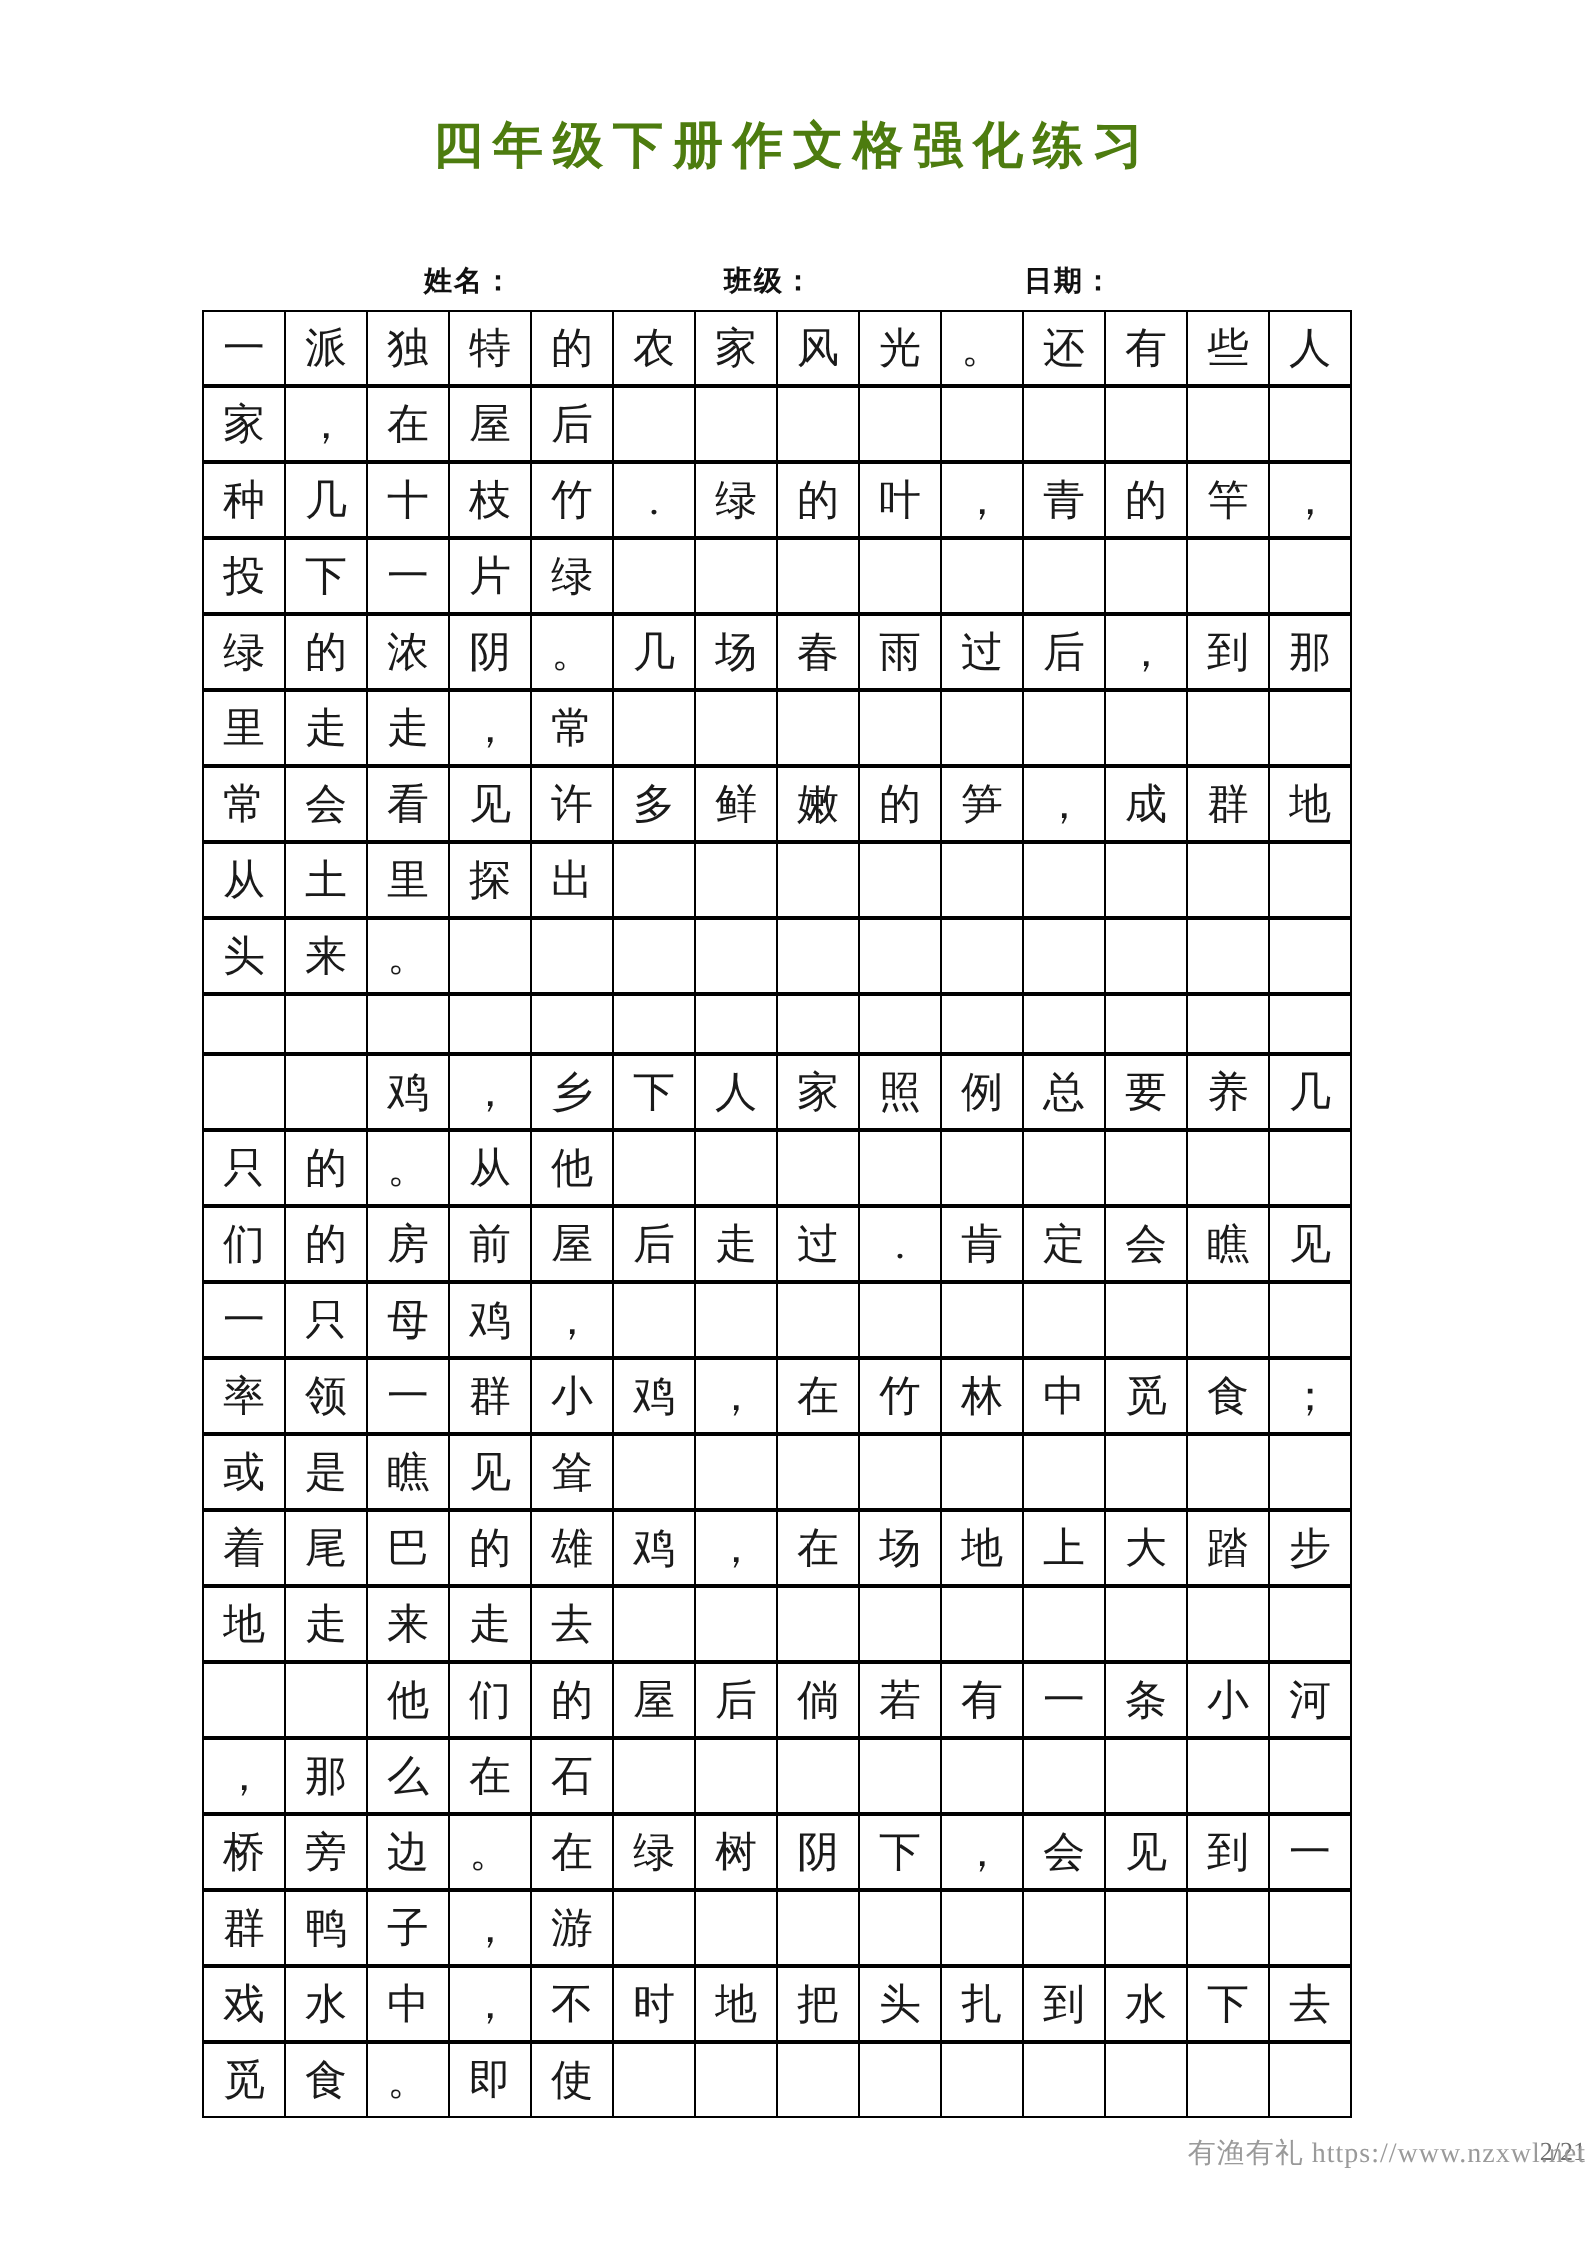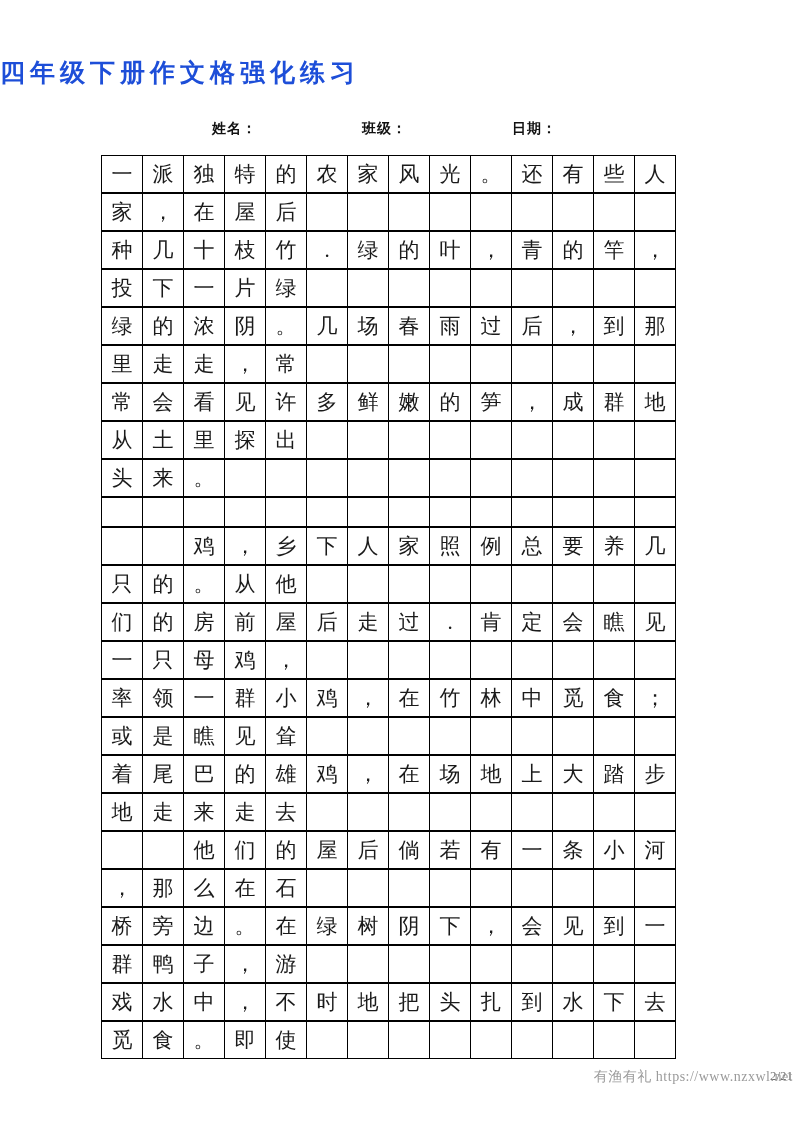--- a/index.html
+++ b/index.html
@@ -19,39 +19,41 @@
     left: 0; top: 0;
     width: 793px;
     height: 1122px;
     background: #fff;
   }
   .doc-title {
     position: absolute;
     left: 0;
     top: 56px;
     width: 793px;
+    text-align: center;
     font-family: "Liberation Serif", serif;
     font-size: 25px;
     font-weight: bold;
     letter-spacing: 5px;
-    color: #1d4ed8;
+    color: #4d7c0f;
   }
   .meta-row {
     position: absolute;
     left: 212px;
     top: 120px;
     width: 420px;
     display: flex;
     font-size: 14px;
     font-weight: bold;
     letter-spacing: 1px;
     color: #111;
   }
   .meta-item {
     white-space: nowrap;
+    margin-top: 12px;
   }
   .meta-item.m1 { width: 150px; }
   .meta-item.m2 { width: 150px; }
   .meta-item.m3 { width: 120px; }
 
   .grid-area {
     position: absolute;
     left: 101px;
     top: 155px;
     width: 588px;

